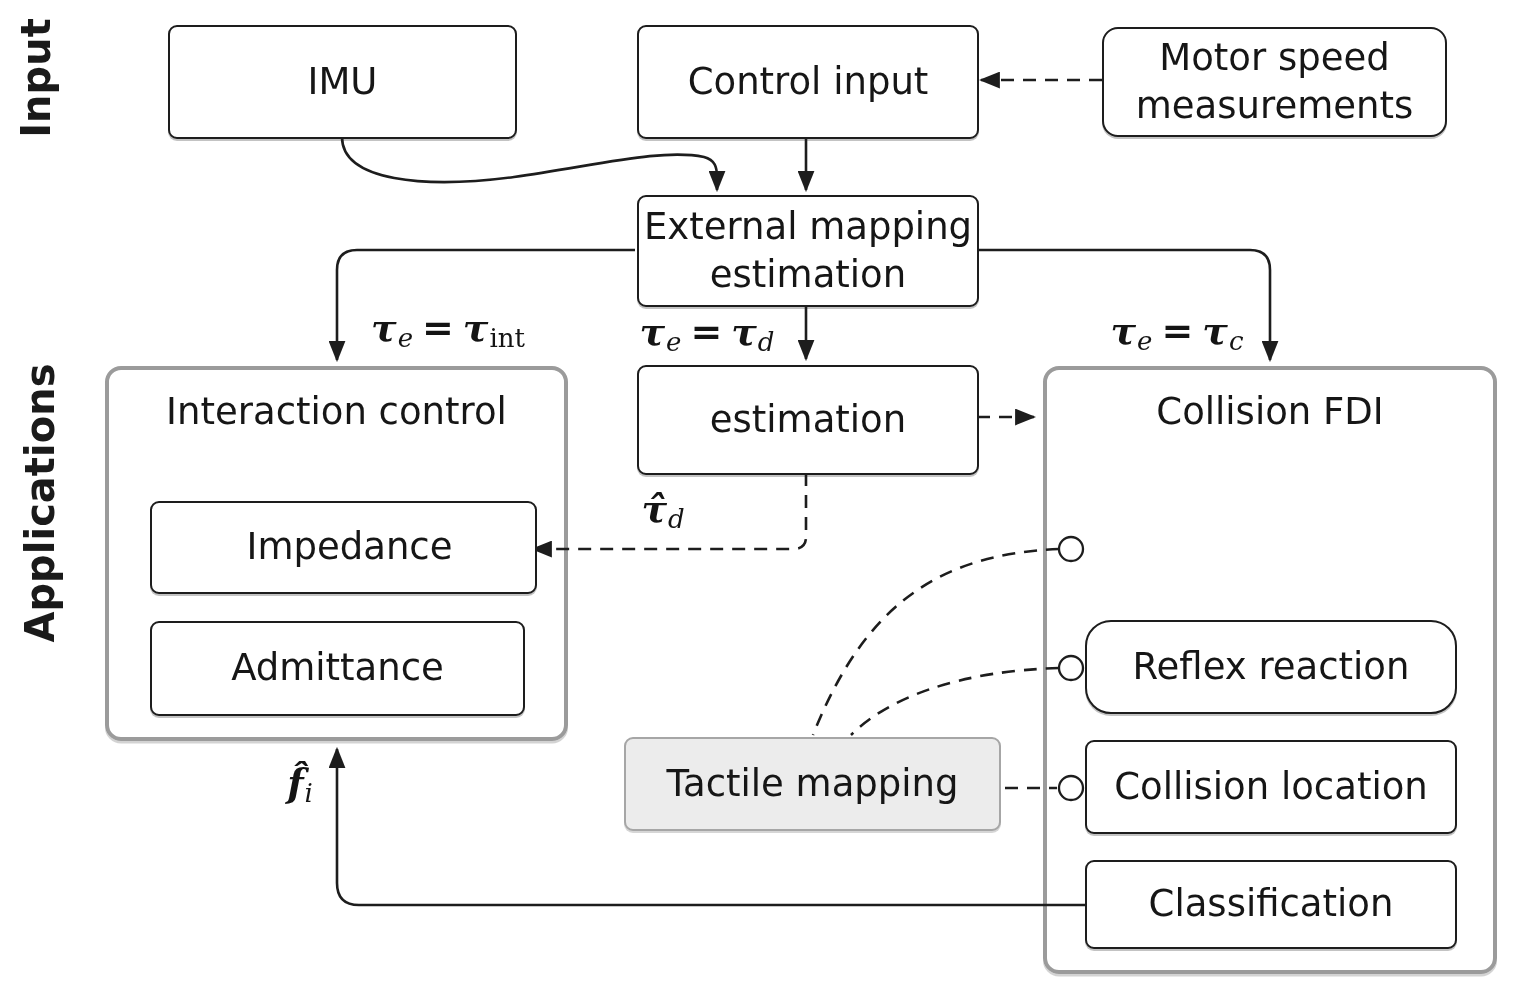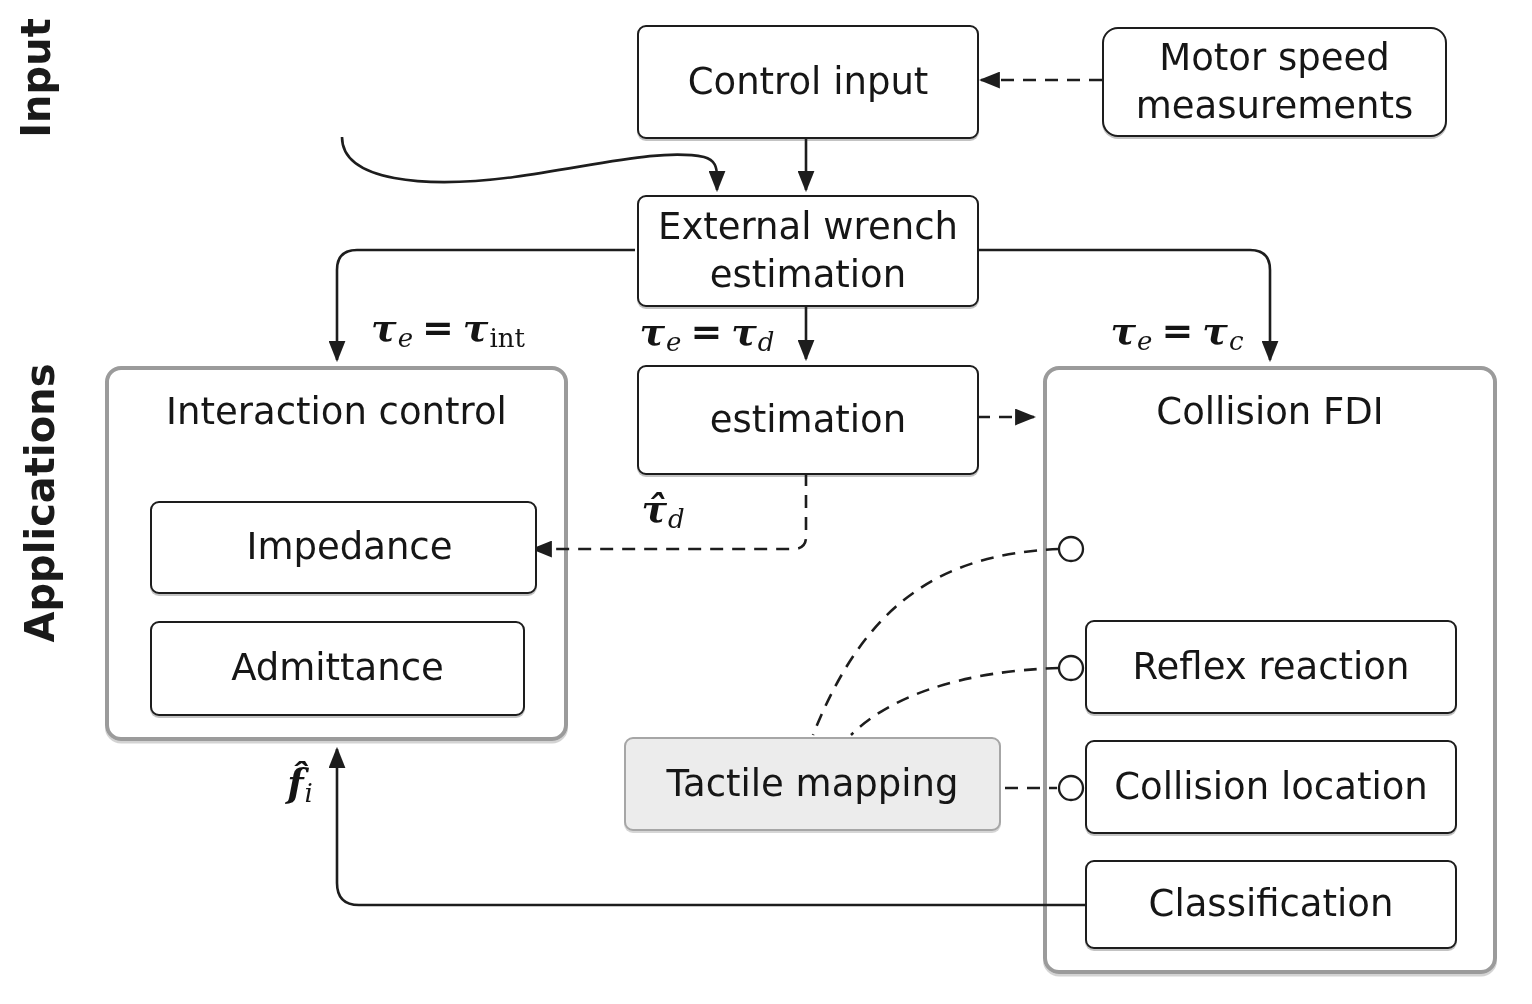--- a/index.html
+++ b/index.html
@@ -68,33 +68,36 @@
       <path d="M 1005 788 H 1057" stroke-dasharray="13 9"></path>
       <circle cx="1071" cy="549" r="12" fill="#ffffff" stroke-width="2.3"></circle>
       <circle cx="1071" cy="668" r="12" fill="#ffffff" stroke-width="2.3"></circle>
       <circle cx="1071" cy="788" r="12" fill="#ffffff" stroke-width="2.3"></circle>
     </g>
   </svg>
 
   <div class="vlabel" style="left:-49px;top:55px;width:170px;height:46px;">Input</div>
   <div class="vlabel" style="left:-110px;top:480px;width:300px;height:46px;">Applications</div>
 
+  <div class="b" style="left:168px;top:25px;width:345px;height:110px;">
+    <span>IMU</span>
+  </div>
   <div class="b" style="left:637px;top:25px;width:338px;height:110px;">
     <span>Control input</span>
   </div>
   <div class="b" style="left:1102px;top:27px;width:341px;height:106px;border-radius:16px;">
     <div>
       <span class="ln">Motor speed</span>
       <span class="ln">measurements</span>
     </div>
   </div>
 
   <div class="b" style="left:637px;top:195px;width:338px;height:108px;">
     <div>
-      <span class="ln">External wrench</span>
+      <span class="ln">External mapping</span>
       <span class="ln">estimation</span>
     </div>
   </div>
   <div class="b" style="left:637px;top:365px;width:338px;height:106px;">
     <div>
       <span class="ln">estimation</span>
     </div>
   </div>
 
   <div class="container" style="left:105px;top:366px;width:455px;height:367px;">
@@ -103,21 +106,21 @@
   <div class="b" style="left:150px;top:501px;width:371px;height:89px;padding-left:12px;">
     <span>Impedance</span>
   </div>
   <div class="b" style="left:150px;top:621px;width:371px;height:91px;">
     <span>Admittance</span>
   </div>
 
   <div class="container" style="left:1043px;top:366px;width:446px;height:600px;">
     <div class="ctitle">Collision FDI</div>
   </div>
-  <div class="b" style="left:1085px;top:620px;width:368px;height:90px;">
+  <div class="b" style="left:1085px;top:620px;width:368px;height:90px;border-radius:26px;">
     <span>Reflex reaction</span>
   </div>
   <div class="b" style="left:1085px;top:740px;width:368px;height:90px;">
     <span>Collision location</span>
   </div>
   <div class="b" style="left:1085px;top:860px;width:368px;height:85px;">
     <span>Classification</span>
   </div>
 
   <div class="b tactile" style="left:624px;top:737px;width:373px;height:90px;">

